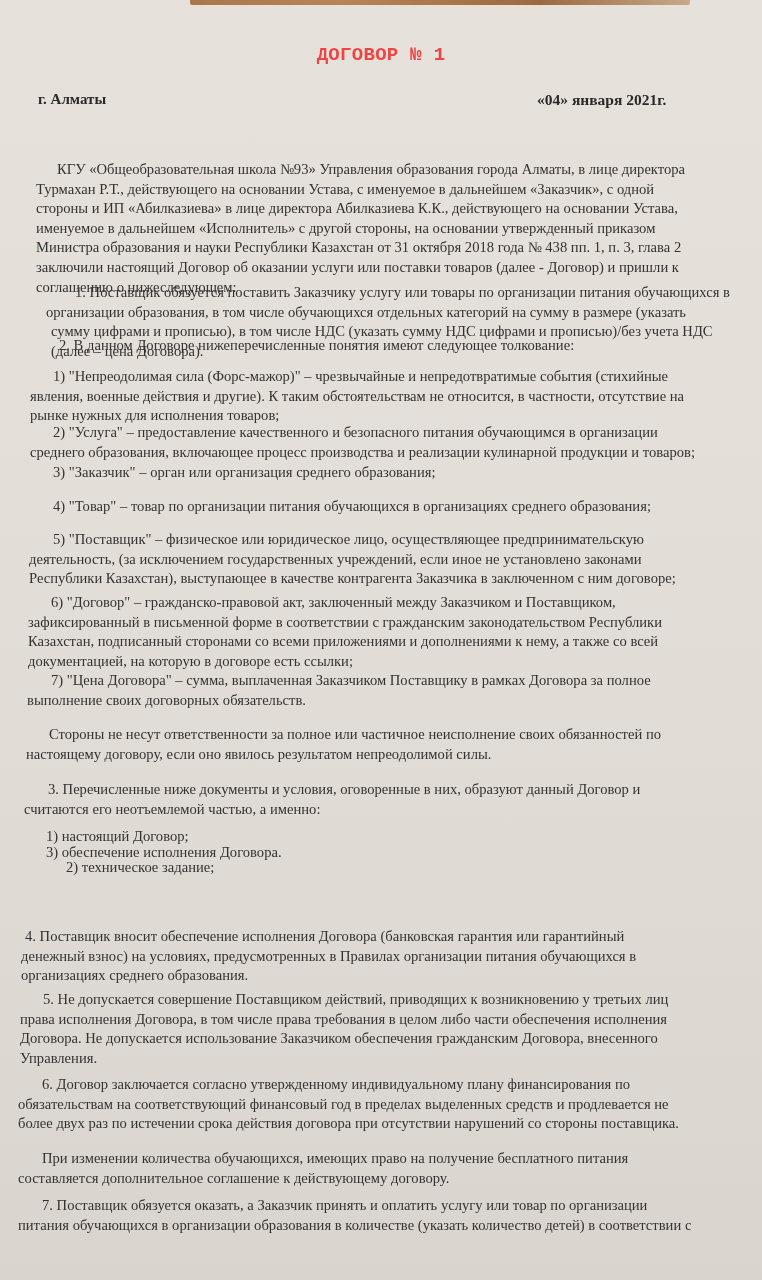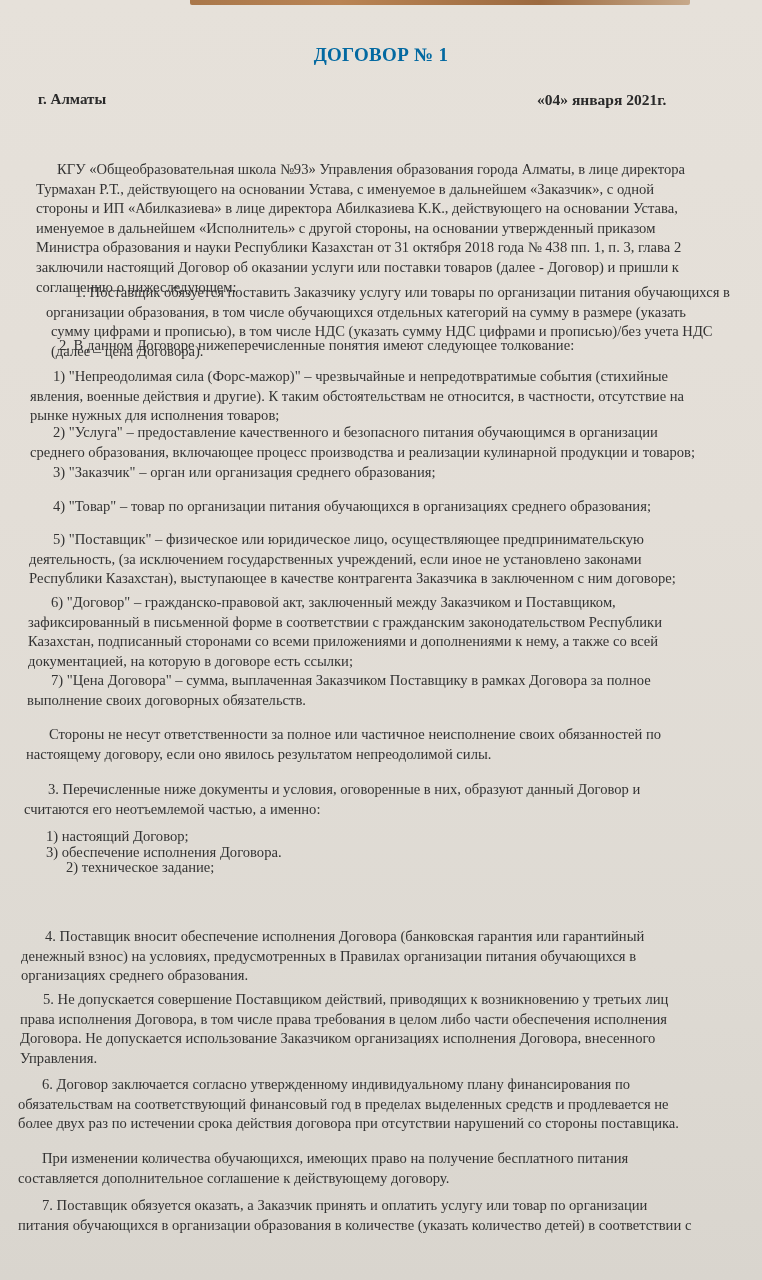--- a/index.html
+++ b/index.html
@@ -11,21 +11,21 @@
     position: relative;
   }
   .wood-edge {
     position: absolute; left: 190px; top: 0; width: 500px; height: 5px;
     background: linear-gradient(90deg, #a9774a, #b98455 30%, #9c6a40 70%, #c7a98a);
     border-radius: 0 0 2px 2px;
   }
   .page { position: absolute; left: 0; top: 0; width: 762px; height: 1280px; }
   .title {
     position: absolute; top: 44px; left: 0; width: 762px; text-align: center;
-    font-weight: bold; font-size: 19px; letter-spacing: 0.3px; color: #0369a1;
+    font-weight: bold; font-size: 19px; letter-spacing: 0.3px; color: #ef4444; font-family: Liberation Mono, monospace;
   }
   .city { position: absolute; top: 91px; left: 38px; font-weight: bold; font-size: 15px; }
   .date { position: absolute; top: 91px; left: 537px; font-weight: bold; font-size: 15.5px; }
   .body-text {
     position: absolute; left: 0; top: 0; width: 762px;
     font-size: 14.6px; line-height: 19.6px; color: #333;
   }
   .para {
     position: absolute; margin: 0; white-space: nowrap;
   }
@@ -101,28 +101,28 @@
       <div class="para" style="top: 827px; left: 0px;">
         <span class="line" style="padding-left: 46px;">1) настоящий Договор;</span>
       </div>
       <div class="para" style="top: 858px; left: 0px; margin-left: 20px;">
         <span class="line" style="padding-left: 46px;">2) техническое задание;</span>
       </div>
       <div class="para" style="top: 843px; left: 0px;">
         <span class="line" style="padding-left: 46px;">3) обеспечение исполнения Договора.</span>
       </div>
       <div class="para" style="top: 927px; left: 0px;">
-        <span class="line" style="padding-left: 45px;">4. Поставщик вносит обеспечение исполнения Договора (банковская гарантия или гарантийный</span>
+        <span class="line" style="padding-left: 25px;">4. Поставщик вносит обеспечение исполнения Договора (банковская гарантия или гарантийный</span>
         <span class="line" style="padding-left: 21px;">денежный взнос) на условиях, предусмотренных в Правилах организации питания обучающихся в</span>
         <span class="line" style="padding-left: 21px;">организациях среднего образования.</span>
       </div>
       <div class="para" style="top: 990px; left: 0px;">
         <span class="line" style="padding-left: 43px;">5. Не допускается совершение Поставщиком действий, приводящих к возникновению у третьих лиц</span>
         <span class="line" style="padding-left: 20px;">права исполнения Договора, в том числе права требования в целом либо части обеспечения исполнения</span>
-        <span class="line" style="padding-left: 20px;">Договора. Не допускается использование Заказчиком организациях исполнения Договора, внесенного</span>
+        <span class="line" style="padding-left: 20px;">Договора. Не допускается использование Заказчиком обеспечения гражданским Договора, внесенного</span>
         <span class="line" style="padding-left: 20px;">Управления.</span>
       </div>
       <div class="para" style="top: 1075px; left: 0px;">
         <span class="line" style="padding-left: 42px;">6. Договор заключается согласно утвержденному индивидуальному плану финансирования по</span>
         <span class="line" style="padding-left: 18px;">обязательствам на соответствующий финансовый год в пределах выделенных средств и продлевается не</span>
         <span class="line" style="padding-left: 18px;">более двух раз по истечении срока действия договора при отсутствии нарушений со стороны поставщика.</span>
       </div>
       <div class="para" style="top: 1149px; left: 0px;">
         <span class="line" style="padding-left: 42px;">При изменении количества обучающихся, имеющих право на получение бесплатного питания</span>
         <span class="line" style="padding-left: 18px;">составляется дополнительное соглашение к действующему договору.</span>

